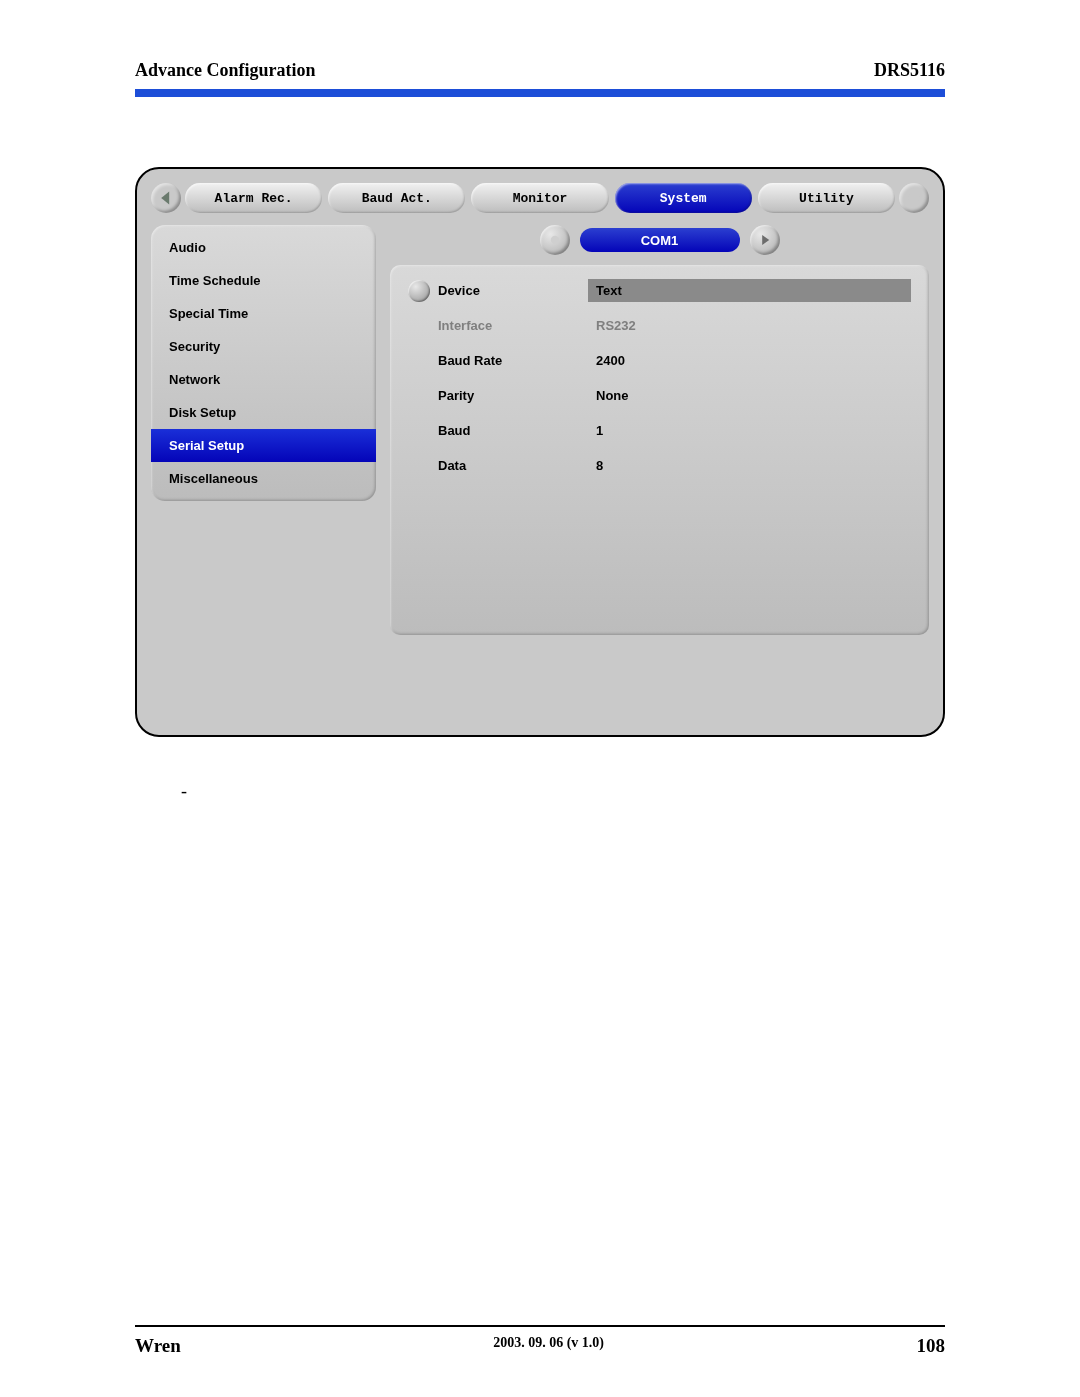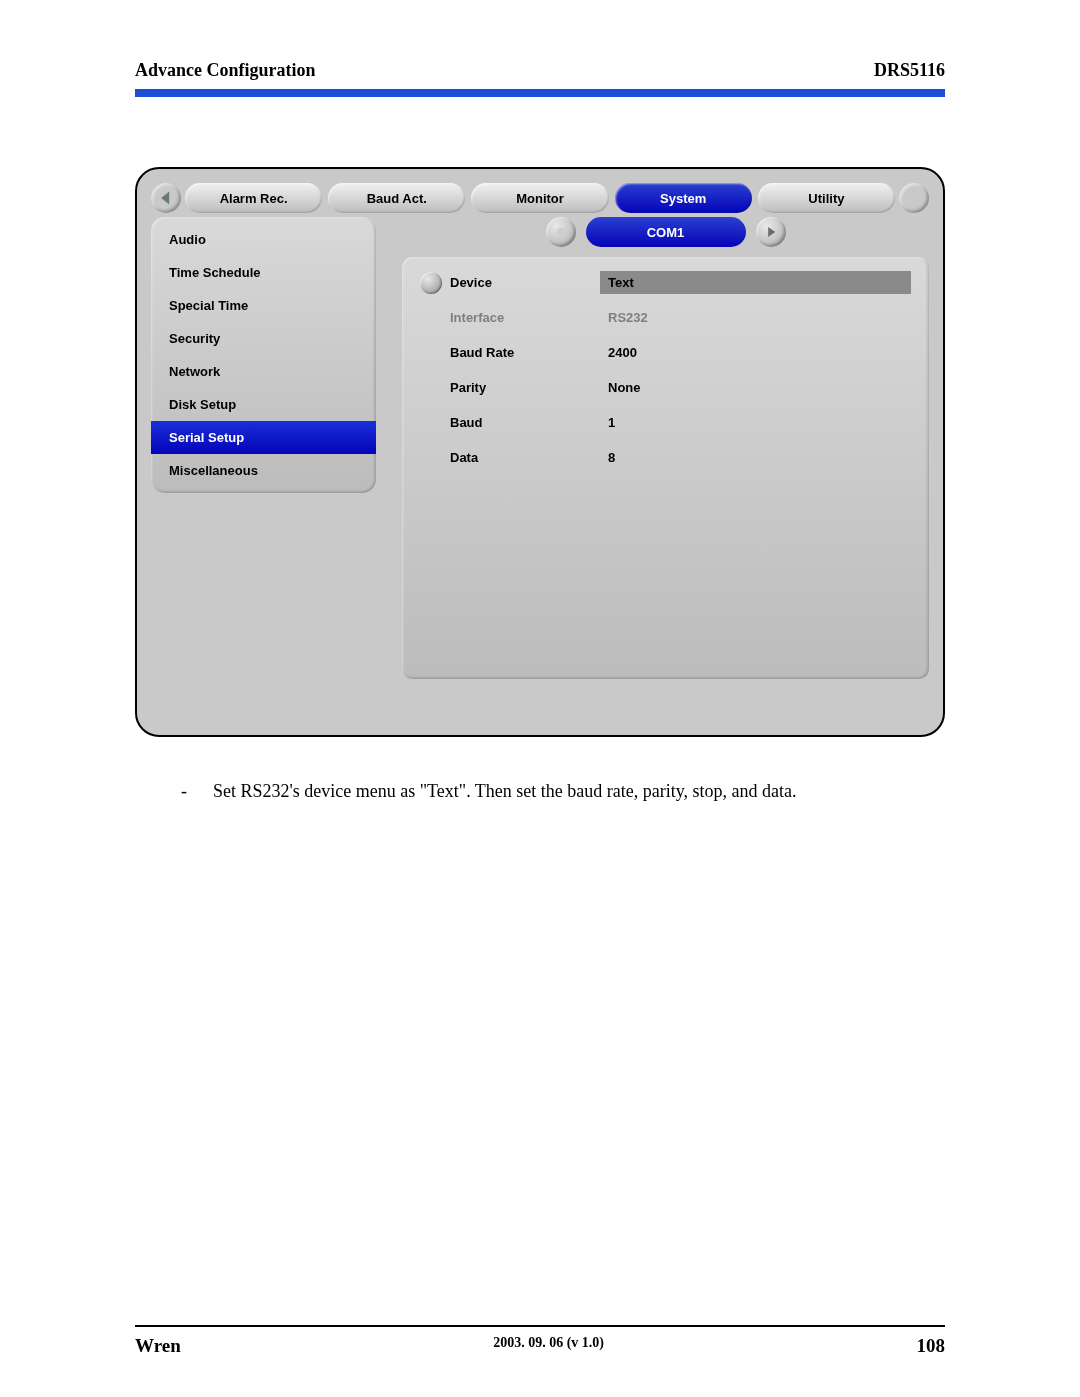--- a/index.html
+++ b/index.html
@@ -71,22 +71,22 @@
     background: linear-gradient(to bottom, #f1f1f1, #bdbdbd);
     box-shadow: inset 1px 1px 2px rgba(255,255,255,.6), inset -1px -1px 2px rgba(0,0,0,.2);
     margin: 0 2px;
   }
   .tab-pill.active {
     background: linear-gradient(to bottom, #2b3fd0, #0404b8);
     color: #fff;
   }
   .ui-body {
     display: flex;
-    margin-top: 4px;
-    gap: 26px;
+    margin-top: 12px;
+    gap: 14px;
     align-items: flex-start;
   }
   .sidebar {
     width: 225px;
     background: linear-gradient(to bottom, #d9d9d9, #bcbcbc);
     border-radius: 14px;
     padding: 6px 0;
     box-shadow: inset 1px 1px 2px rgba(255,255,255,.5), inset -1px -1px 3px rgba(0,0,0,.25);
   }
   .sidebar-item {
@@ -101,21 +101,21 @@
   }
   .com-row {
     display: flex;
     align-items: center;
     justify-content: center;
     gap: 10px;
     margin-bottom: 10px;
   }
   .com-pill {
     width: 160px;
-    height: 30px;
+    height: 24px;
     border-radius: 16px;
     background: linear-gradient(to bottom, #2b3fd0, #0404b8);
     color: #fff;
     display: flex;
     align-items: center;
     justify-content: center;
     text-align: center;
   }
   .knob-btn {
     width: 30px;
@@ -126,21 +126,21 @@
     display: flex;
     align-items: center;
     justify-content: center;
   }
   .knob-btn svg { width: 14px; height: 14px; }
   .settings-panel {
     background: linear-gradient(to bottom, #d9d9d9, #bcbcbc);
     border-radius: 10px;
     padding: 14px 18px;
     box-shadow: inset 1px 1px 2px rgba(255,255,255,.5), inset -1px -1px 3px rgba(0,0,0,.25);
-    height: 422px;
+    height: 370px;
     box-sizing: border-box;
   }
   .settings-row {
     display: flex;
     align-items: center;
     margin-bottom: 12px;
   }
   .settings-row .label-col {
     width: 180px;
     display: flex;
@@ -195,21 +195,21 @@
   </div>
 
 
   <div class="device-ui">
     <div class="top-tabs">
       <div class="arrow-btn">
         <svg viewBox="0 0 20 20">
             <polygon points="14,2 4,10 14,18" fill="#6a7a6d"></polygon>
           </svg>
       </div>
-      <div id="tabs-container" style="display:flex;flex:1;gap:2px;">
+      <div id="tabs-container" style="display:flex;flex:1;gap:2px;font-family:Liberation Mono, monospace;">
           <div class="tab-pill">
             <span>Alarm Rec.</span>
           </div>
           <div class="tab-pill">
             <span>Baud Act.</span>
           </div>
           <div class="tab-pill">
             <span>Monitor</span>
           </div>
           <div class="tab-pill active">
@@ -298,21 +298,20 @@
               </div>
               <div class="value-col">8</div>
             </div>
           </div>
       </div>
     </div>
   </div>
 
   <div class="body-text">
     <span>-</span>
-    <span>Set RS232's device menu as "Text".    Then set the baud rate, parity, stop, and data.</span>
   </div>
 
   <div class="spacer"></div>
 
   <div class="footer">
     <span class="footer-left">Wren</span>
     <span class="footer-center">2003. 09. 06 (v 1.0)</span>
     <span class="footer-right">108</span>
   </div>
 </div>

